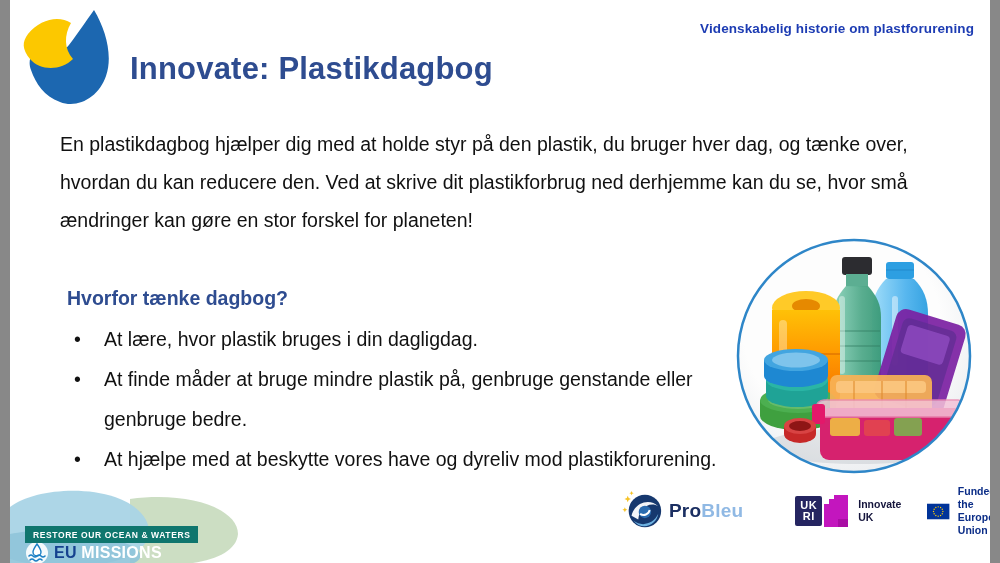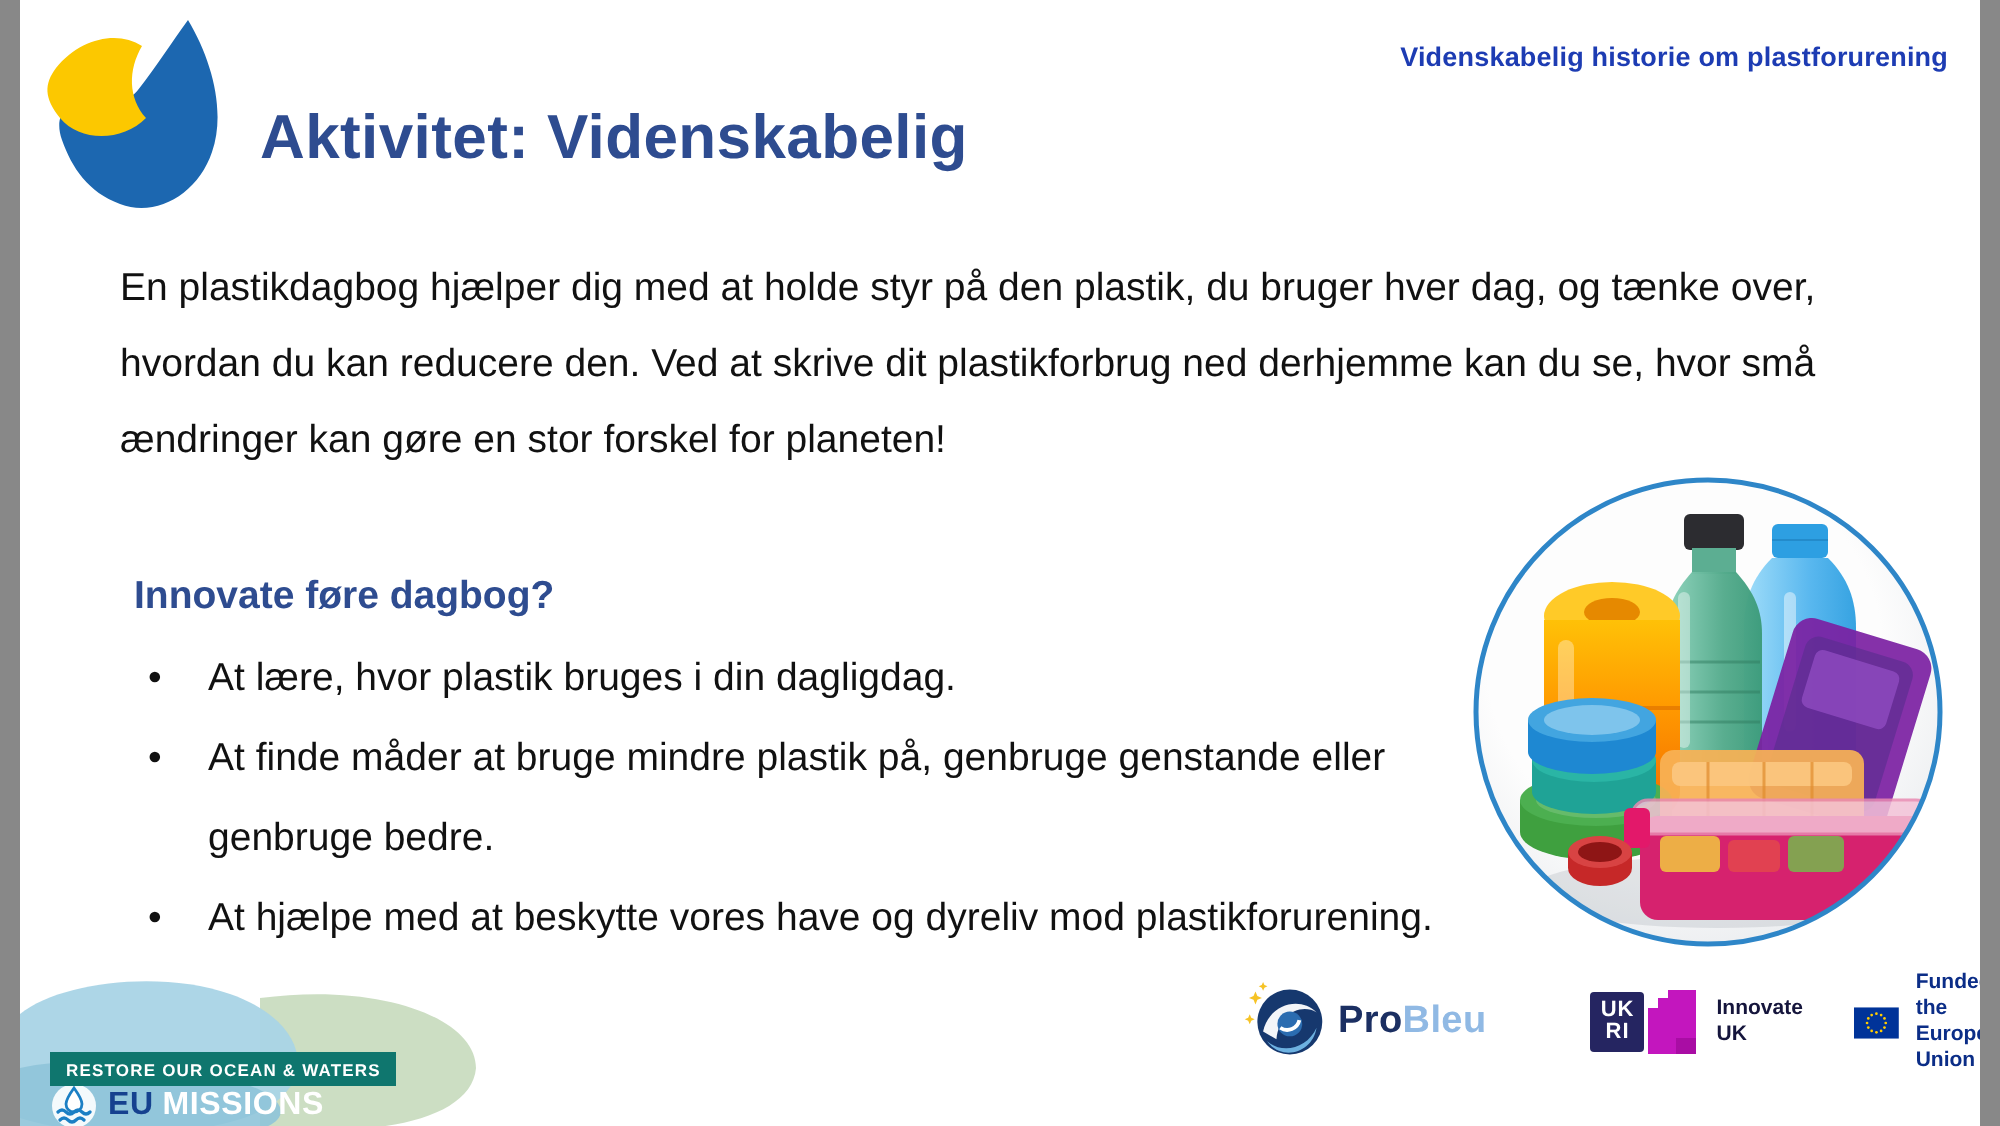--- a/index.html
+++ b/index.html
@@ -73,25 +73,25 @@
 
 <div class="slide">
 
   <svg class="brand-logo" width="92" height="102" viewBox="0 0 92 102">
     <path d="M76,6 C88,26 95,52 88,72 C81,93 60,105 42,98 C26,92 18,80 13,66 C9,55 14,47 25,45 C37,43 45,49 51,41 C61,28 68,17 76,6 Z" fill="#1c67b0"></path>
     <path d="M10,30 C22,15 41,11 53,19 C46,31 46,45 55,55 C43,67 22,67 12,55 C4,45 4,38 10,30 Z" fill="#fcc800"></path>
   </svg>
 
   <div class="corner-label">Videnskabelig historie om plastforurening</div>
 
-  <h1 class="page-title">Aktivitet: Videnskabelig</h1>
+  <h1 class="page-title">Innovate: Plastikdagbog</h1>
 
   <p class="intro">En plastikdagbog hjælper dig med at holde styr på den plastik, du bruger hver dag, og tænke over, hvordan du kan reducere den. Ved at skrive dit plastikforbrug ned derhjemme kan du se, hvor små ændringer kan gøre en stor forskel for planeten!</p>
 
-  <h2 class="section-heading">Innovate føre dagbog?</h2>
+  <h2 class="section-heading">Hvorfor tænke dagbog?</h2>
 
   <ul class="bullets">
     <li>At lære, hvor plastik bruges i din dagligdag.</li>
     <li>At finde måder at bruge mindre plastik på, genbruge genstande eller genbruge bedre.</li>
     <li>At hjælpe med at beskytte vores have og dyreliv mod plastikforurening.</li>
   </ul>
 
   <div class="photo-circle">
     <svg width="240" height="240" viewBox="0 0 240 240">
       <defs>

